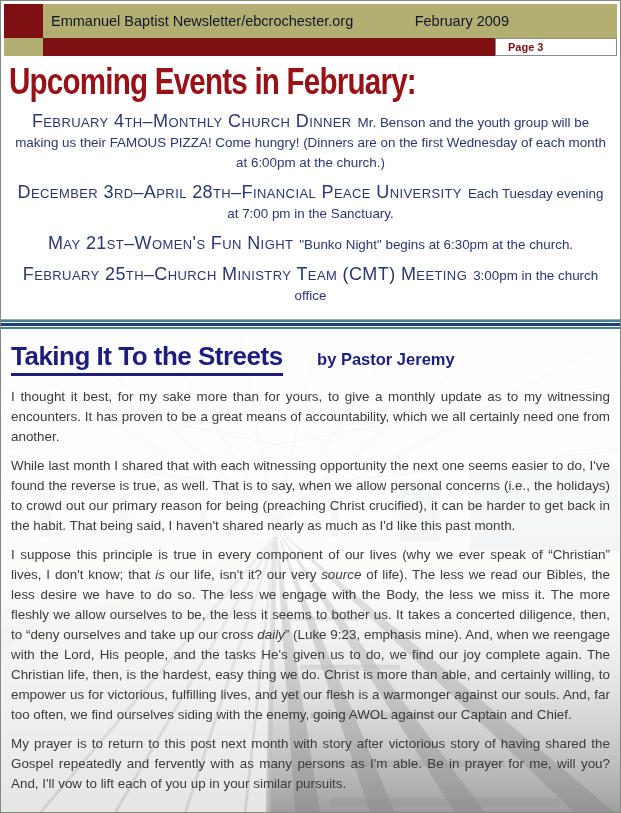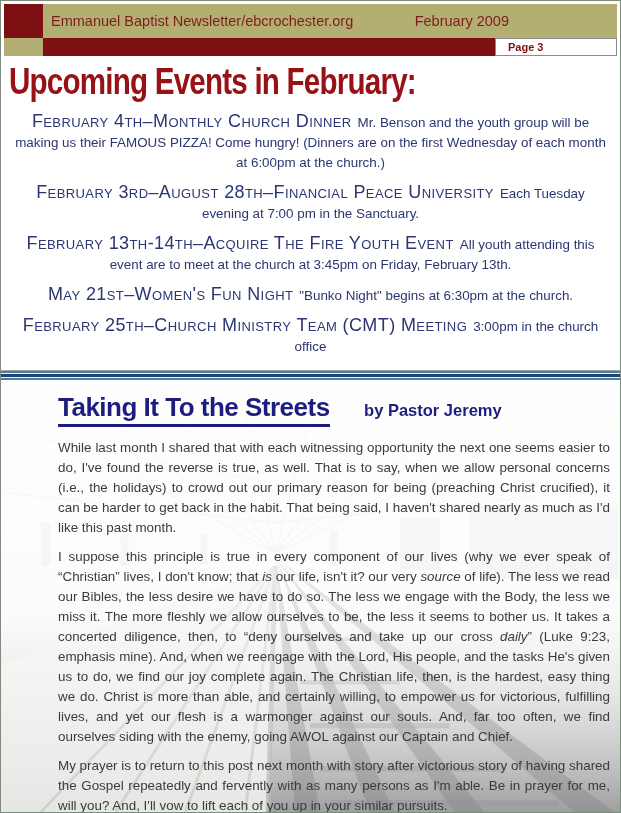--- a/index.html
+++ b/index.html
@@ -11,21 +11,21 @@
   body{background:#e8e8e8; font-family:"Liberation Sans","DejaVu Sans",sans-serif;}
   .page{
     width:621px; height:813px; background:#ffffff; position:relative;
     border:1px solid #7e8b7e; overflow:hidden; display:flex; flex-direction:column;
   }
   
   .masthead{margin:3px 3px 0 3px; flex:0 0 auto;}
   .m-row1{display:flex; height:34px;}
   .m-corner{width:39px; background:var(--maroon);}
   .m-titlebar{flex:1; background:var(--tan); display:flex; align-items:center;
-    font-size:14.5px; color:#7f1d1d;}
+    font-size:14.5px; color:#0f172a;}
   .m-title{margin-left:8px;}
   .m-date{margin-left:auto; margin-right:108px;}
   .m-row2{display:flex; height:18px;}
   .m-tansq{width:39px; background:var(--tan);}
   .m-redbar{flex:1; background:var(--maroon);}
   .m-pagebox{width:122px; background:#ffffff; border:1px solid #8c8c8c;
     display:flex; align-items:center;}
   .m-pagelabel{font-size:11px; font-weight:bold; color:var(--maroon); padding-left:12px;}
   
   .events-title{
@@ -37,21 +37,21 @@
   .event{margin-bottom:9px; font-size:13.4px; line-height:20px;}
   .event-heading{font-variant:small-caps; font-size:18px; letter-spacing:.4px;
     margin-right:6px;}
   .event-desc{}
   
   .separator{flex:0 0 auto; margin-top:4px; border-top:1px solid #9aa7a7;}
   .sep-teal{height:2px; background:var(--sep-teal);}
   .sep-white{height:1px; background:#eef2f3;}
   .sep-navy{height:3px; background:var(--sep-navy);}
   
-  .article{flex:1 1 auto; position:relative; overflow:hidden;padding-left:47px;}
+  .article{flex:1 1 auto; position:relative; overflow:hidden;}
   .article-bg{position:absolute; inset:0; width:100%; height:100%; display:block;}
   .article-content{position:relative; padding:12px 10px 0;}
   .article-head{margin-bottom:11px;}
   .article-title{
     display:inline-block; color:var(--navy-title); font-size:26px; font-weight:bold;
     letter-spacing:-.5px; border-bottom:3px solid var(--navy-title); padding-bottom:1px;
   }
   .article-byline{color:var(--navy-title); font-size:16.5px; font-weight:bold;
     margin-left:30px;}
   .article-content p{
@@ -82,24 +82,21 @@
     </div>
   </div>
 
   <h1 class="events-title">Upcoming Events in February:</h1>
 
   <div class="events">
     <div class="event">
       <span class="event-heading">February 4th–Monthly Church Dinner</span><span class="event-desc">Mr. Benson and the youth group will be making us their FAMOUS PIZZA! Come hungry! (Dinners are on the first Wednesday of each month at 6:00pm at the church.)</span>
     </div>
     <div class="event">
-      <span class="event-heading">February 3rd–August 28th–Financial Peace University</span><span class="event-desc">Each Tuesday evening at 7:00 pm in the Sanctuary.</span>
-    </div>
-    <div class="event">
-      <span class="event-heading">February 13th-14th–Acquire The Fire Youth Event</span><span class="event-desc">All youth attending this event are to meet at the church at 3:45pm on Friday, February 13th.</span>
+      <span class="event-heading">December 3rd–April 28th–Financial Peace University</span><span class="event-desc">Each Tuesday evening at 7:00 pm in the Sanctuary.</span>
     </div>
     <div class="event">
       <span class="event-heading">May 21st–Women's Fun Night</span><span class="event-desc">"Bunko Night" begins at 6:30pm at the church.</span>
     </div>
     <div class="event">
       <span class="event-heading">February 25th–Church Ministry Team (CMT) Meeting</span><span class="event-desc">3:00pm in the church office</span>
     </div>
   </div>
 
   <div class="separator">
@@ -175,20 +172,21 @@
       </g>
 
       <rect x="0" y="0" width="621" height="500" fill="url(#wash)"></rect>
     </svg>
 
     <div class="article-content">
       <div class="article-head">
         <span class="article-title">Taking It To the Streets</span>
         <span class="article-byline">by Pastor Jeremy</span>
       </div>
+      <p><span>I thought it best, for my sake more than for yours, to give a monthly update as to my witnessing encounters.  It has proven to be a great means of accountability, which we all certainly need one from another.</span></p>
       <p><span>While last month I shared that with each witnessing opportunity the next one seems easier to do, I've found the reverse is true, as well.  That is to say, when we allow personal concerns (i.e., the holidays) to crowd out our primary reason for being (preaching Christ crucified), it can be harder to get back in the habit.  That being said, I haven't shared nearly as much as I'd like this past month.</span></p>
       <p><span>I suppose this principle is true in every component of our lives (why we ever speak of “Christian” lives, I don't know; that </span><i>is</i><span> our life, isn't it? our very </span><i>source</i><span> of life).  The less we read our Bibles, the less desire we have to do so.  The less we engage with the Body, the less we miss it.  The more fleshly we allow ourselves to be, the less it seems to bother us.  It takes a concerted diligence, then, to “deny ourselves and take up our cross </span><i>daily</i><span>” (Luke 9:23, emphasis mine).  And, when we reengage with the Lord, His people, and the tasks He's given us to do, we find our joy complete again.  The Christian life, then, is the hardest, easy thing we do.  Christ is more than able, and certainly willing, to empower us for victorious, fulfilling lives, and yet our flesh is a warmonger against our souls.  And, far too often, we find ourselves siding with the enemy, going AWOL against our Captain and Chief.</span></p>
       <p><span>My prayer is to return to this post next month with story after victorious story of having shared the Gospel repeatedly and fervently with as many persons as I'm able.  Be in prayer for me, will you? And, I'll vow to lift each of you up in your similar pursuits.</span></p>
 
     </div>
   </div>
 
 </div>
 
 </body></html>

